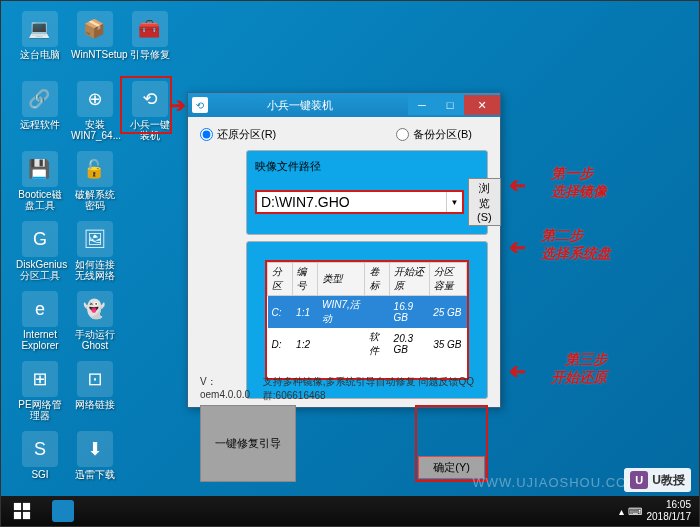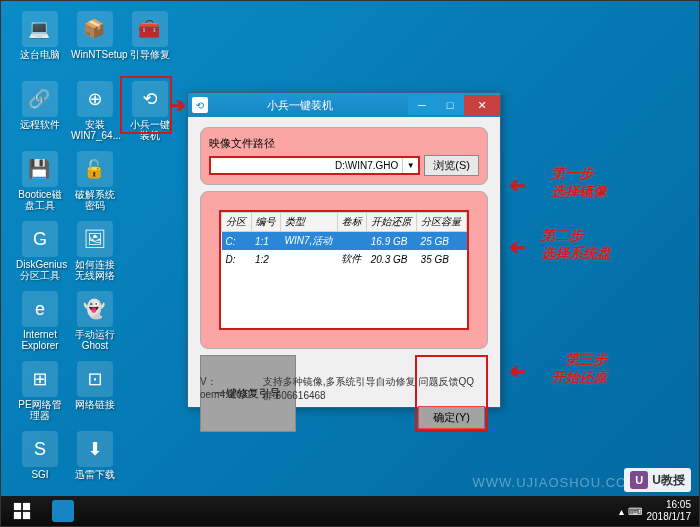--- a/index.html
+++ b/index.html
@@ -79,40 +79,40 @@
 .title-bar .win-btn.close { background: #c74040; width: 36px; }
 
 .dialog-body { padding: 10px 12px; background: #f0f0f0; height: calc(100% - 24px); position: relative; }
 
 .radio-row { display: flex; gap: 120px; margin-bottom: 8px; }
 .radio-item { display: flex; align-items: center; gap: 4px; font-size: 11px; }
 .radio-item input { margin: 0; }
 
 .section-box {
   border: 1px solid #b0b0b0;
-  border-radius: 8px;
+  border-radius: 3px;
   padding: 8px;
   margin-bottom: 6px;
-  background: #fca5a5;
+  background: #0ea5e9;
+  margin-left: 46px;
 }
 .section-label { font-size: 11px; margin-bottom: 4px; }
 .path-row { display: flex; gap: 4px; align-items: center; }
 .path-row .path-box {
   flex: 1;
   border: 2px solid #d31818;
   display: flex;
   background: #fff;
 }
 .path-row input {
   flex: 1;
   border: none;
   padding: 2px 4px;
-  font-size: 10px;
+  font-size: 14px;
   outline: none;
-  text-align: right;
 }
 .path-row .dropdown-arrow {
   width: 16px;
   display: flex; align-items: center; justify-content: center;
   border-left: 1px solid #ccc;
   font-size: 8px;
 }
 .path-row button {
   padding: 2px 8px;
   font-size: 11px;
@@ -326,20 +326,30 @@
   <div class="title-bar">
     <div class="title-icon">⟲</div>
     <div class="title-text">小兵一键装机</div>
     <div class="win-btns">
       <div class="win-btn min">─</div>
       <div class="win-btn max">□</div>
       <div class="win-btn close">✕</div>
     </div>
   </div>
   <div class="dialog-body">
+    <div class="radio-row">
+      <label class="radio-item">
+        <input type="radio" name="mode" checked="" style="">
+        <span>还原分区(R)</span>
+      </label>
+      <label class="radio-item">
+        <input type="radio" name="mode" style="">
+        <span>备份分区(B)</span>
+      </label>
+    </div>
 
     <div class="section-box">
       <div class="section-label">映像文件路径</div>
       <div class="path-row">
         <div class="path-box">
           <input type="text" value="D:\WIN7.GHO" style="">
           <div class="dropdown-arrow">▼</div>
         </div>
         <button>浏览(S)</button>
       </div>

